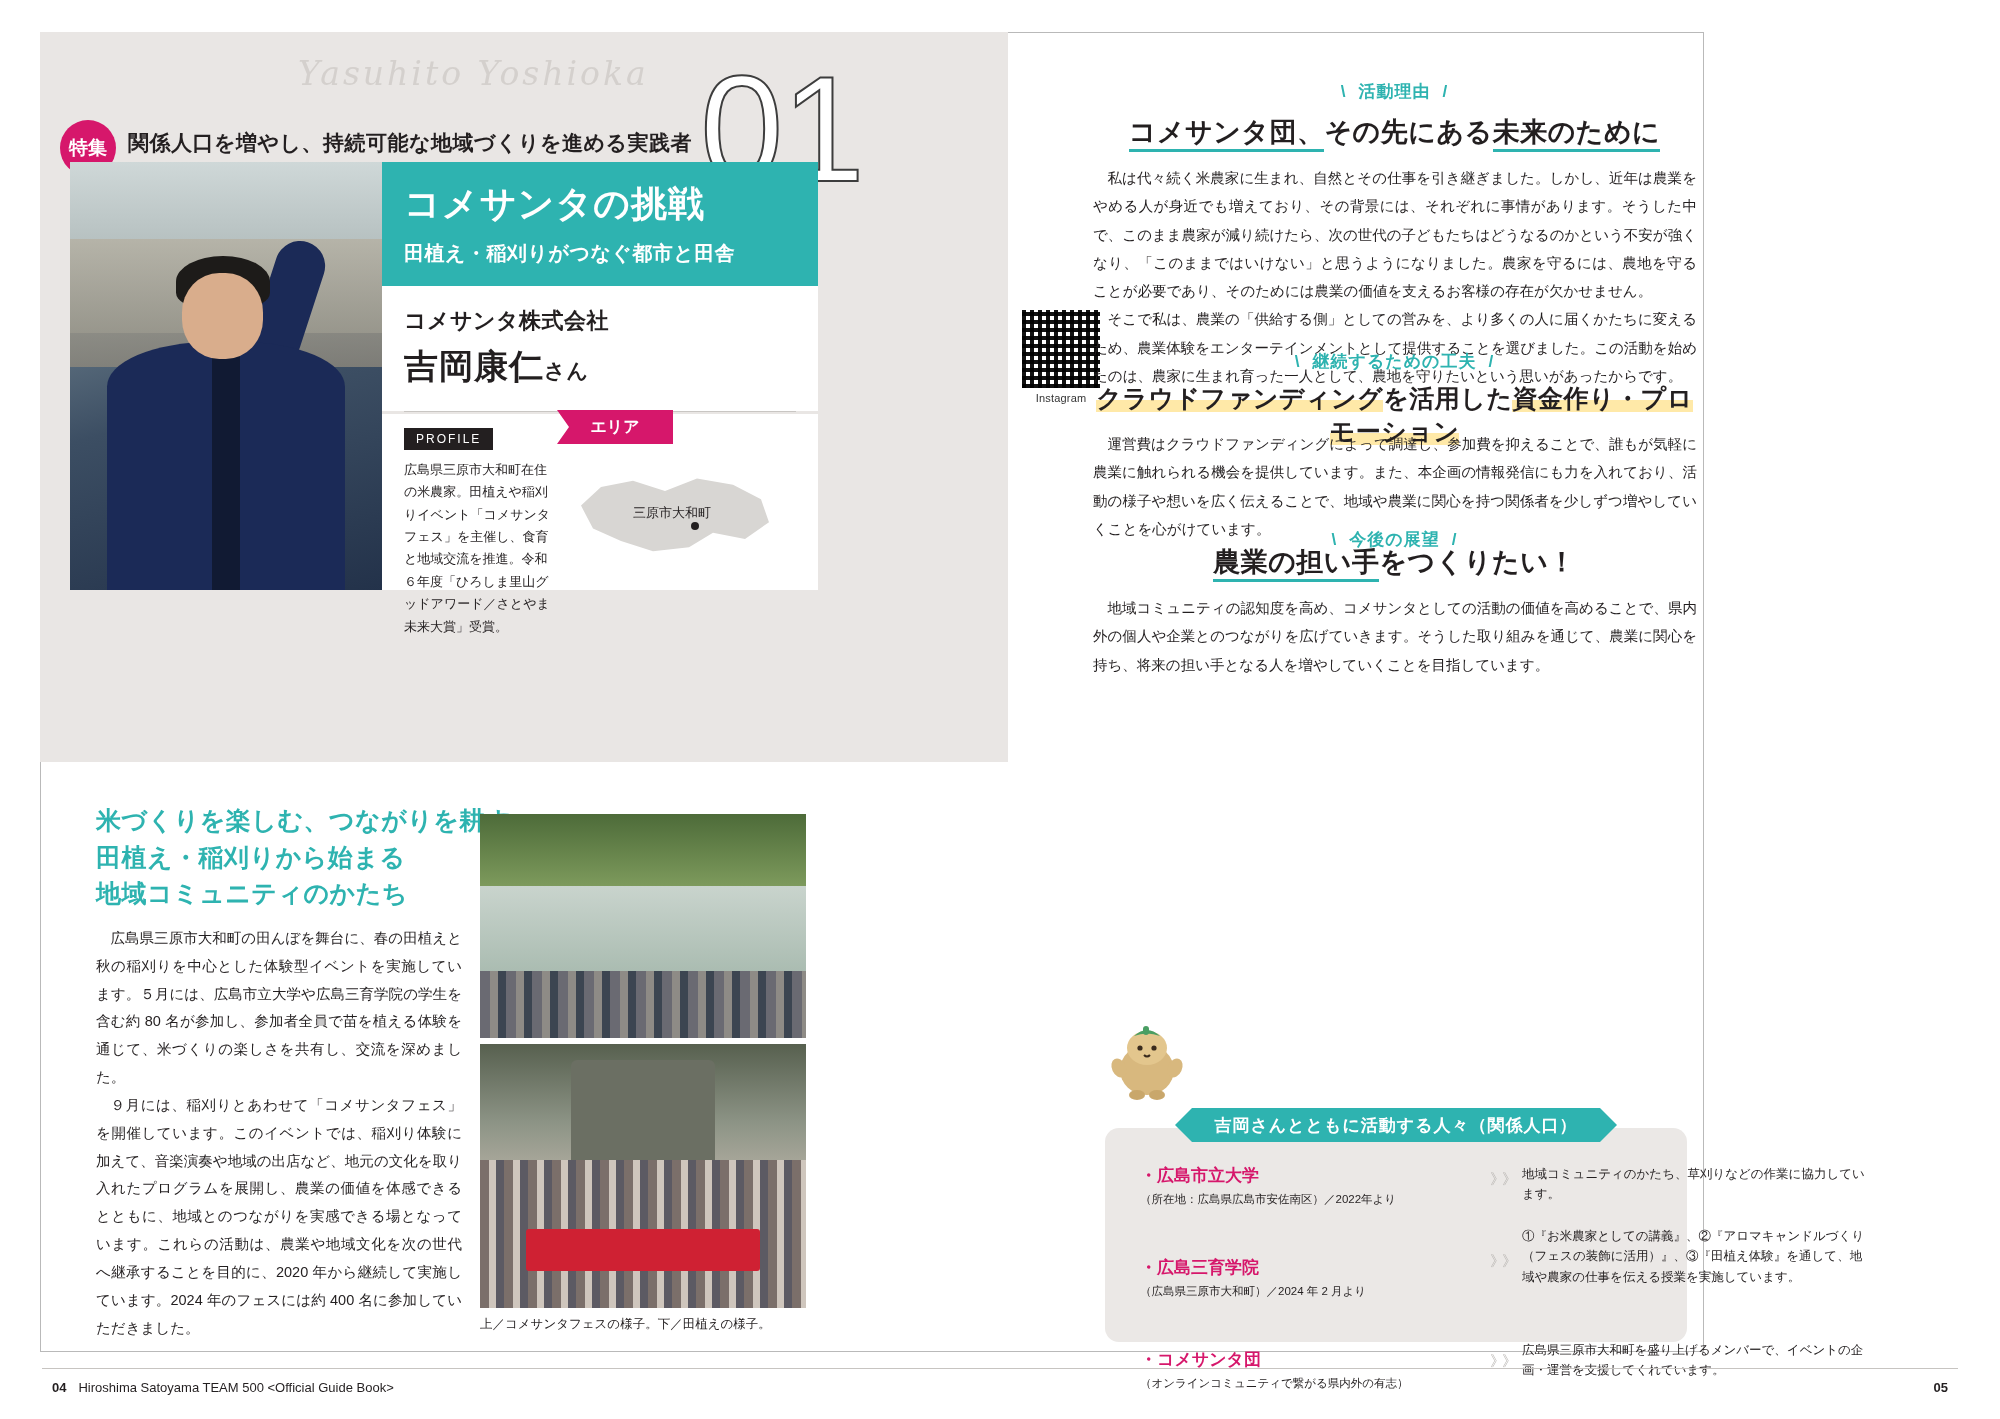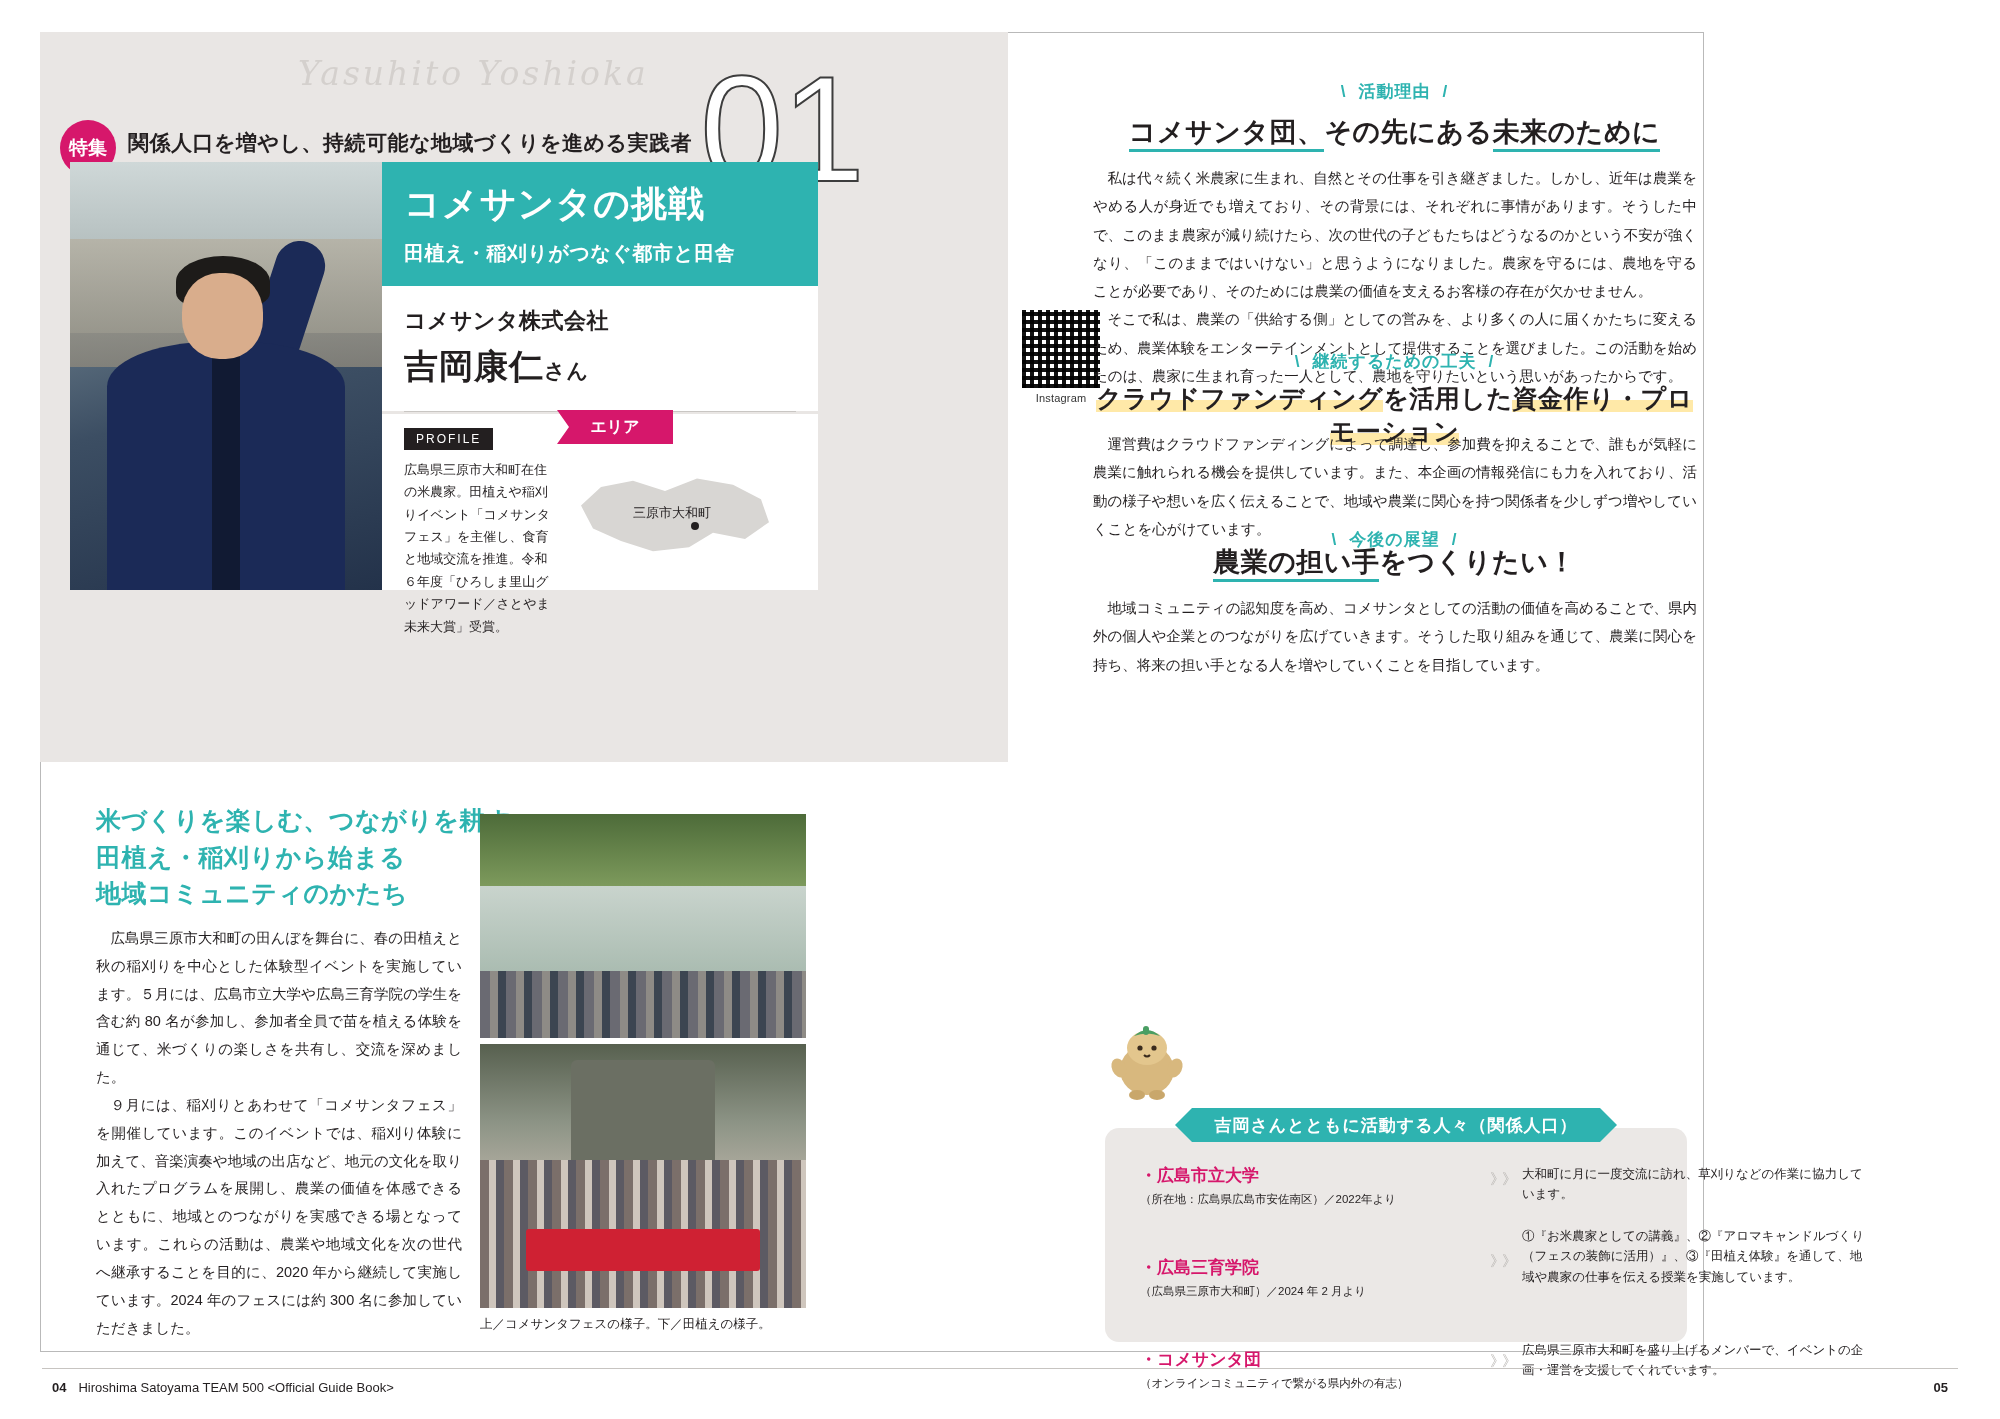--- a/index.html
+++ b/index.html
@@ -465,21 +465,21 @@
       <div class="map-label">三原市大和町</div>
       <div class="map-dot"></div>
     </div>
 
     <div class="ll-heading" style="white-space:pre-line">米づくりを楽しむ、つながりを耕す
 田植え・稲刈りから始まる
 地域コミュニティのかたち</div>
 
     <div class="ll-body">
       <p>広島県三原市大和町の田んぼを舞台に、春の田植えと秋の稲刈りを中心とした体験型イベントを実施しています。５月には、広島市立大学や広島三育学院の学生を含む約 80 名が参加し、参加者全員で苗を植える体験を通じて、米づくりの楽しさを共有し、交流を深めました。</p>
-      <p>９月には、稲刈りとあわせて「コメサンタフェス」を開催しています。このイベントでは、稲刈り体験に加えて、音楽演奏や地域の出店など、地元の文化を取り入れたプログラムを展開し、農業の価値を体感できるとともに、地域とのつながりを実感できる場となっています。これらの活動は、農業や地域文化を次の世代へ継承することを目的に、2020 年から継続して実施しています。2024 年のフェスには約 300 名に参加していただきました。</p>
+      <p>９月には、稲刈りとあわせて「コメサンタフェス」を開催しています。このイベントでは、稲刈り体験に加えて、音楽演奏や地域の出店など、地元の文化を取り入れたプログラムを展開し、農業の価値を体感できるとともに、地域とのつながりを実感できる場となっています。これらの活動は、農業や地域文化を次の世代へ継承することを目的に、2020 年から継続して実施しています。2024 年のフェスには約 400 名に参加していただきました。</p>
     </div>
 
     <div class="photo-top">
       <div class="trees"></div>
       <div class="water"></div>
       <div class="crowd"></div>
     </div>
     <div class="photo-bottom">
       <div class="shrine"></div>
       <div class="people"></div>
@@ -537,21 +537,21 @@
   </svg>
 
   <div class="panel"></div>
   <div class="panel-title">吉岡さんとともに活動する人々（関係人口）</div>
 
   <div class="org-row" style="left:1140px; top:1164px;">
     <div class="org-name">・広島市立大学</div>
     <div class="org-sub">（所在地：広島県広島市安佐南区）／2022年より</div>
   </div>
   <div class="chev" style="left:1490px; top:1170px;">》》</div>
-  <div class="org-desc" style="left:1522px; top:1164px; width:345px;">大和町に月に一度交流に訪れ、草刈りなどの作業に協力しています。</div>
+  <div class="org-desc" style="left:1522px; top:1164px; width:345px;">地域コミュニティのかたち、草刈りなどの作業に協力しています。</div>
 
   <div class="org-row" style="left:1140px; top:1256px;">
     <div class="org-name">・広島三育学院</div>
     <div class="org-sub">（広島県三原市大和町）／2024 年 2 月より</div>
   </div>
   <div class="chev" style="left:1490px; top:1252px;">》》</div>
   <div class="org-desc" style="left:1522px; top:1226px; width:352px;">①『お米農家としての講義』、②『アロマキャンドルづくり（フェスの装飾に活用）』、③『田植え体験』を通して、地域や農家の仕事を伝える授業を実施しています。</div>
 
   <div class="org-row" style="left:1140px; top:1348px;">
     <div class="org-name">・コメサンタ団</div>

